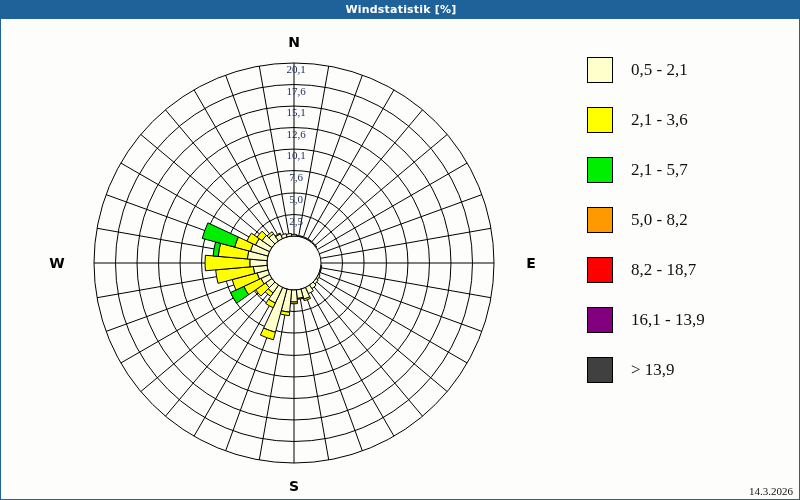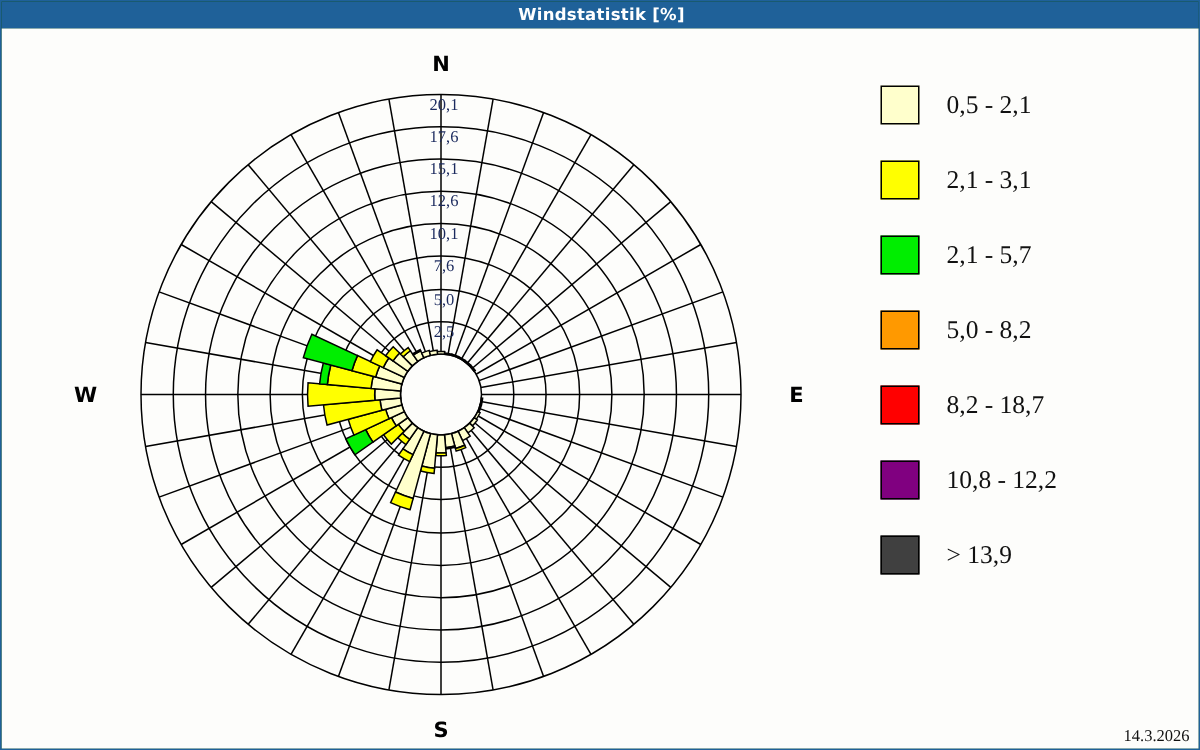--- a/index.html
+++ b/index.html
@@ -9,21 +9,21 @@
     background: #ffffff;
   }
   body {
     font-family: "Liberation Serif", serif;
   }
   #app {
     position: relative;
     width: 800px;
     height: 500px;
     box-sizing: border-box;
-    background: #14532d;
+    background: #c2410c;
     border: 1px solid #1f6199;
     overflow: hidden;
     padding-left: 20px;
   }
   #titlebar {
     position: absolute;
     top: 0; left: 0;
     width: 800px;
     height: 18px;
     background: #1f6199;
@@ -245,37 +245,37 @@
       </svg>
     </div>
 
     <div id="legend">
         <div class="legend-row">
           <div class="legend-swatch" style="background: rgb(255, 255, 204);"></div>
           <div class="legend-label">0,5 - 2,1</div>
         </div>
         <div class="legend-row">
           <div class="legend-swatch" style="background: rgb(255, 255, 0);"></div>
-          <div class="legend-label">2,1 - 3,1</div>
+          <div class="legend-label">2,1 - 3,6</div>
         </div>
         <div class="legend-row">
           <div class="legend-swatch" style="background: rgb(0, 238, 0);"></div>
           <div class="legend-label">2,1 - 5,7</div>
         </div>
         <div class="legend-row">
           <div class="legend-swatch" style="background: rgb(255, 153, 0);"></div>
           <div class="legend-label">5,0 - 8,2</div>
         </div>
         <div class="legend-row">
           <div class="legend-swatch" style="background: rgb(255, 0, 0);"></div>
           <div class="legend-label">8,2 - 18,7</div>
         </div>
         <div class="legend-row">
           <div class="legend-swatch" style="background: rgb(128, 0, 128);"></div>
-          <div class="legend-label">10,8 - 12,2</div>
+          <div class="legend-label">16,1 - 13,9</div>
         </div>
         <div class="legend-row">
           <div class="legend-swatch" style="background: rgb(64, 64, 64);"></div>
           <div class="legend-label wide">&gt; 13,9</div>
         </div>
       </div>
 
     <div id="date-stamp">14.3.2026</div>
 
   </div>

